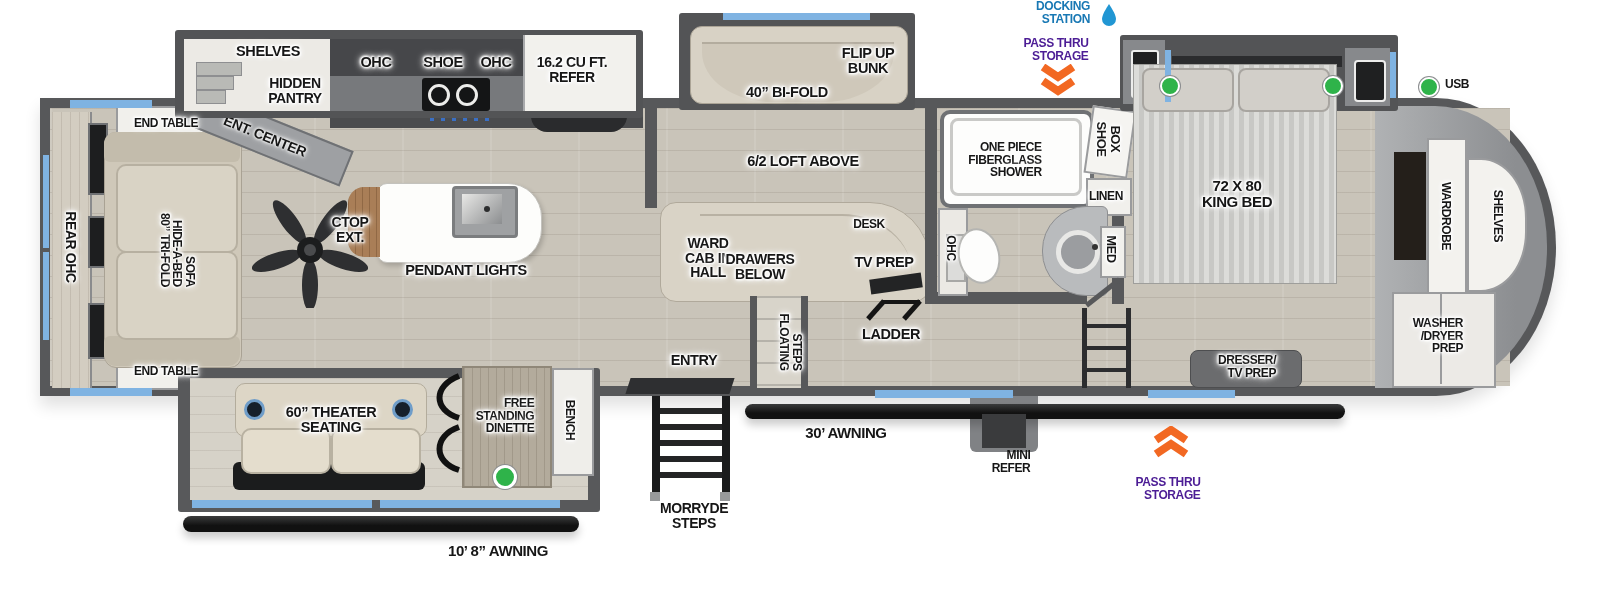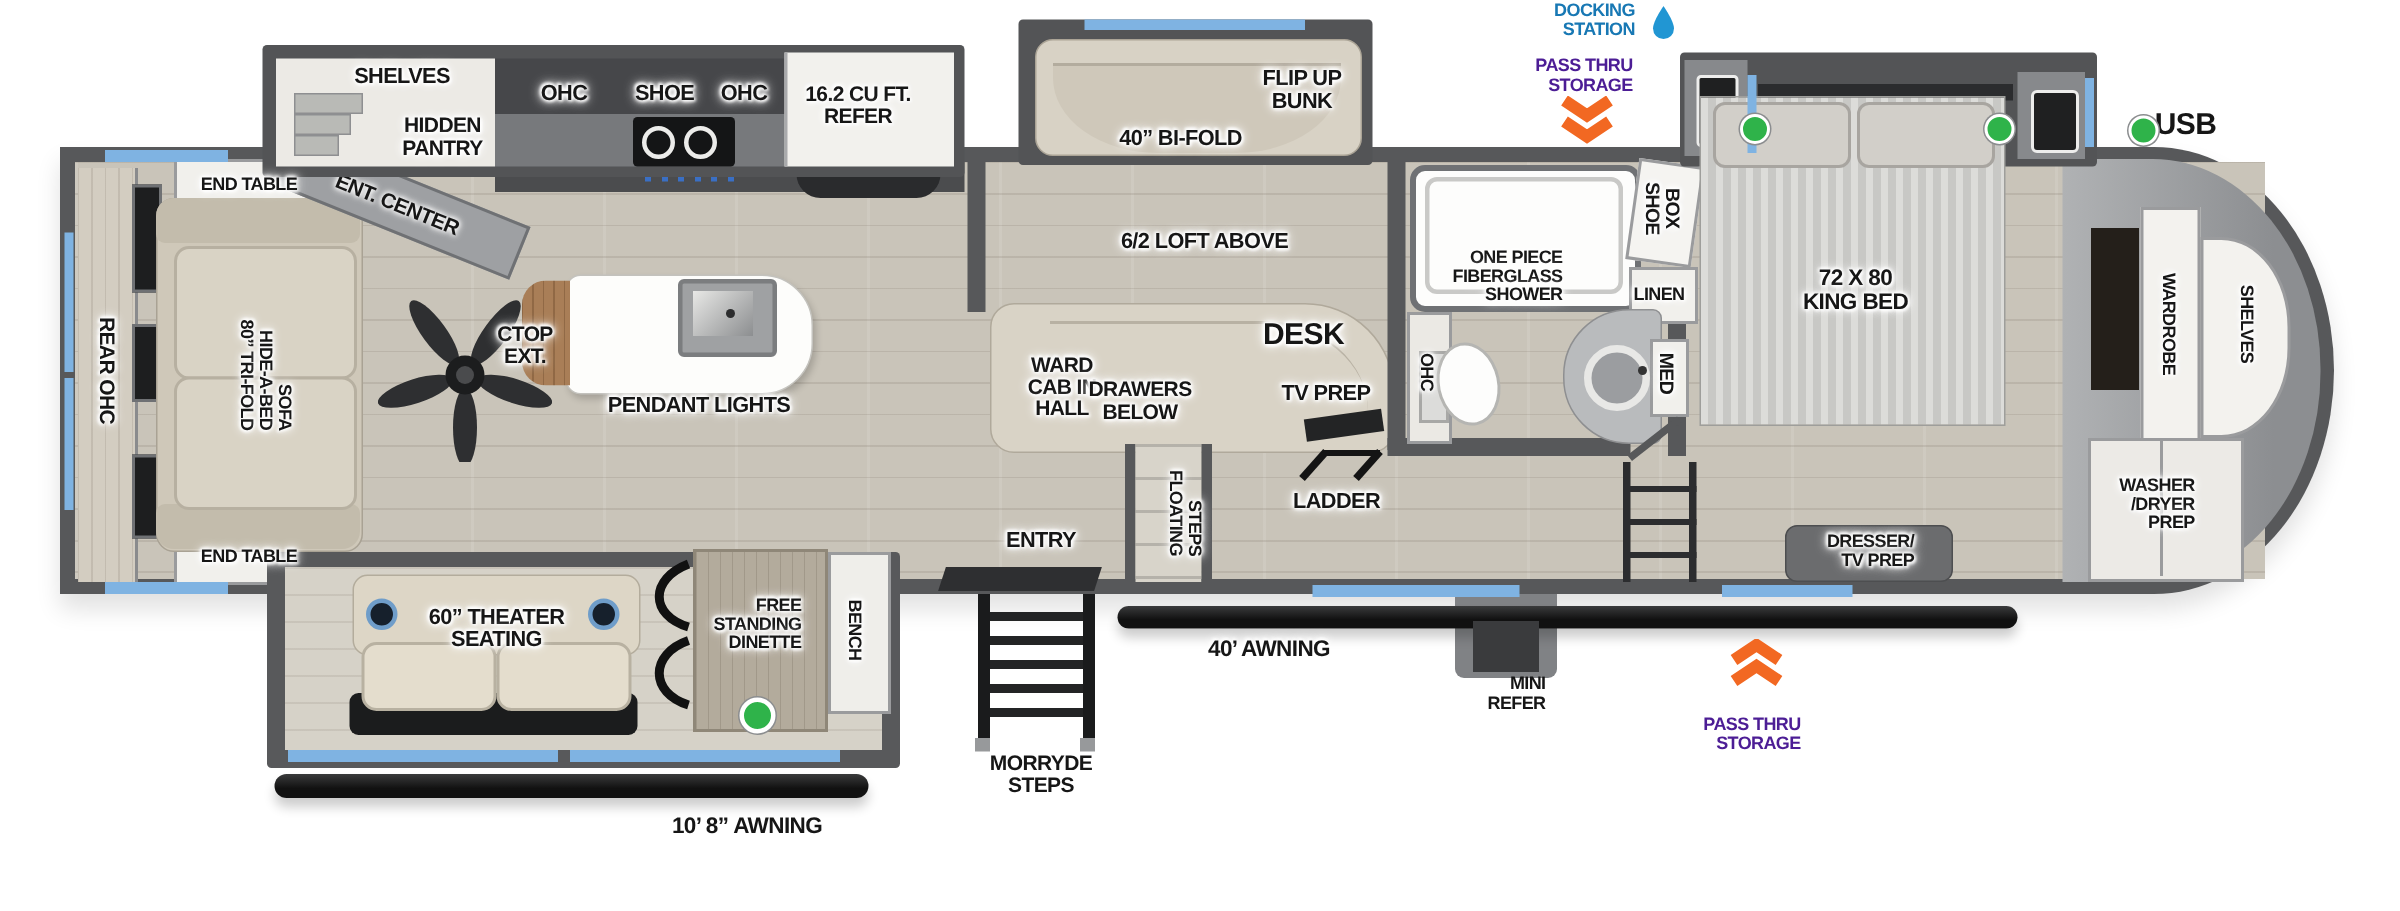--- a/index.html
+++ b/index.html
@@ -10,21 +10,21 @@
         background-image:repeating-linear-gradient(180deg,rgba(110,98,86,.16) 0 1px,rgba(0,0,0,0) 1px 21px),
                          repeating-linear-gradient(90deg,rgba(255,255,255,.10) 0 2px,rgba(0,0,0,0) 2px 88px);}
   .woodl{background-color:#d6d2c8;
         background-image:repeating-linear-gradient(180deg,rgba(110,98,86,.13) 0 1px,rgba(0,0,0,0) 1px 18px);}
   .win{position:absolute;background:#7fb3e2;z-index:16;}
   .lbl{position:absolute;transform:translate(-50%,-50%);
        font-weight:bold;font-size:15px;line-height:1.05;letter-spacing:-.4px;color:#161616;
        text-align:center;white-space:pre-line;z-index:40;pointer-events:none;
        text-shadow:0 0 3px #fff,0 0 3px #fff,0 0 5px #fff,0 0 7px #fff,0 0 9px #fff,1px 1px 2px #fff,-1px -1px 2px #fff;}
   .lbl.v{writing-mode:vertical-lr;}
-  .s13{font-size:13px;} .s135{font-size:12px;text-align:right;} .s14{font-size:14px;} .s145{font-size:14.5px;} .s16{font-size:20px;}
+  .s13{font-size:13px;} .s135{font-size:12px;text-align:right;} .s14{font-size:14px;} .s145{font-size:14.5px;} .s16{font-size:12px;}
   .blue{color:#1878b4;} .gray{color:#4c1d95;}
   .slab-lbl{font-weight:bold;font-size:14px;letter-spacing:-.4px;color:#161616;white-space:nowrap;
        text-shadow:0 0 3px #fff,0 0 4px #fff,0 0 6px #fff;}
 </style>
 </head>
 <body>
 
 <div id="stage">
 
   <div class="abs" style="left:40px;top:98px;width:1516px;height:298px;background:#57585a;border-radius:0 120px 120px 0/0 149px 149px 0;box-shadow:0 10px 16px rgba(0,0,0,.12);z-index:1;"></div>
@@ -255,21 +255,21 @@
 HALL</div>
   <div class="lbl s14" style="left:760px;top:267px;">DRAWERS
 BELOW</div>
   <div class="lbl s16" style="left:869px;top:224px;">DESK</div>
   <div class="lbl s145" style="left:884px;top:263px;">TV PREP</div>
   <div class="lbl v s135" style="left:790px;top:342px;">FLOATING
 STEPS</div>
   <div class="lbl s145" style="left:891px;top:335px;">LADDER</div>
   <div class="lbl s145" style="left:694px;top:361px;">ENTRY</div>
 
-  <div class="lbl s135" style="left:1005px;top:160px;margin-top:24px;">ONE PIECE
+  <div class="lbl s135" style="left:1005px;top:160px;">ONE PIECE
 FIBERGLASS
 SHOWER</div>
   <div class="lbl v s13" style="left:1108px;top:139px;">SHOE
 BOX</div>
   <div class="lbl s135" style="left:1106px;top:196px;">LINEN</div>
   <div class="lbl v s135" style="left:951px;top:248px;">OHC</div>
   <div class="lbl v s13" style="left:1111px;top:249px;">MED</div>
 
   <div class="lbl s15" style="left:1237px;top:194px;">72 X 80
 KING BED</div>
@@ -281,20 +281,20 @@
 PREP</div>
   <div class="lbl s135" style="left:1247px;top:367px;">DRESSER/
 TV PREP</div>
 
   <div class="lbl blue s135" style="left:1063px;top:13px;text-shadow:none;">DOCKING
 STATION</div>
   <div class="lbl gray s135" style="left:1056px;top:50px;text-shadow:none;">PASS THRU
 STORAGE</div>
   <div class="lbl gray s135" style="left:1168px;top:489px;text-shadow:none;">PASS THRU
 STORAGE</div>
-  <div class="lbl s15" style="left:846px;top:433px;">40’ AWNING</div>
+  <div class="lbl s15" style="left:846px;top:433px;">30’ AWNING</div>
   <div class="lbl s15" style="left:498px;top:551px;text-shadow:none;">10’ 8” AWNING</div>
   <div class="lbl s14" style="left:694px;top:516px;text-shadow:none;">MORRYDE
 STEPS</div>
   <div class="lbl s135" style="left:1011px;top:462px;text-shadow:none;">MINI
 REFER</div>
 
 </div>
 
 </body></html>

